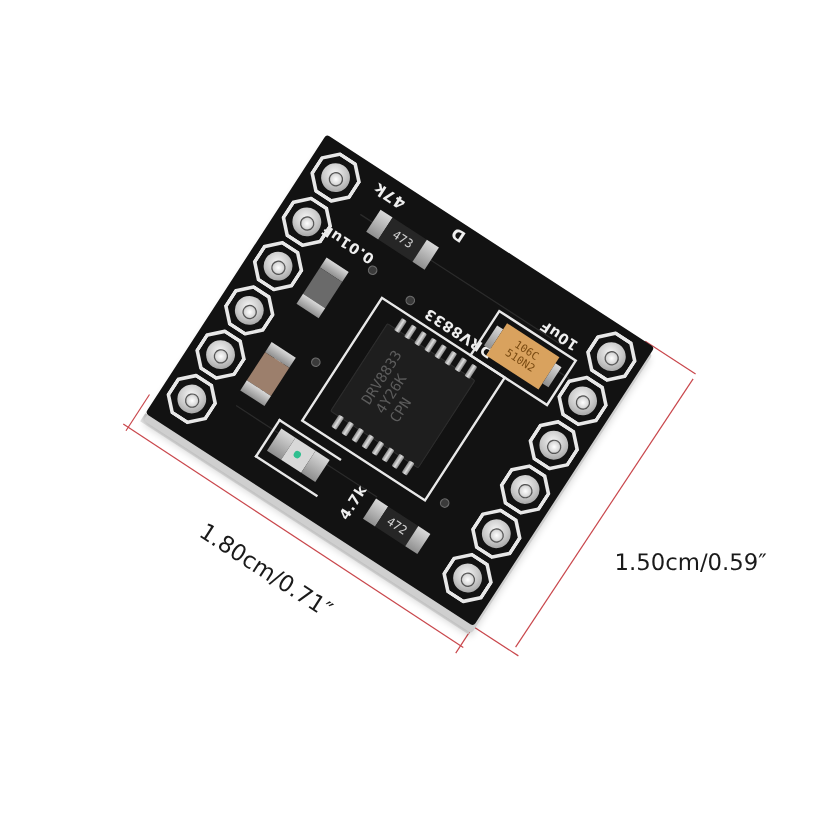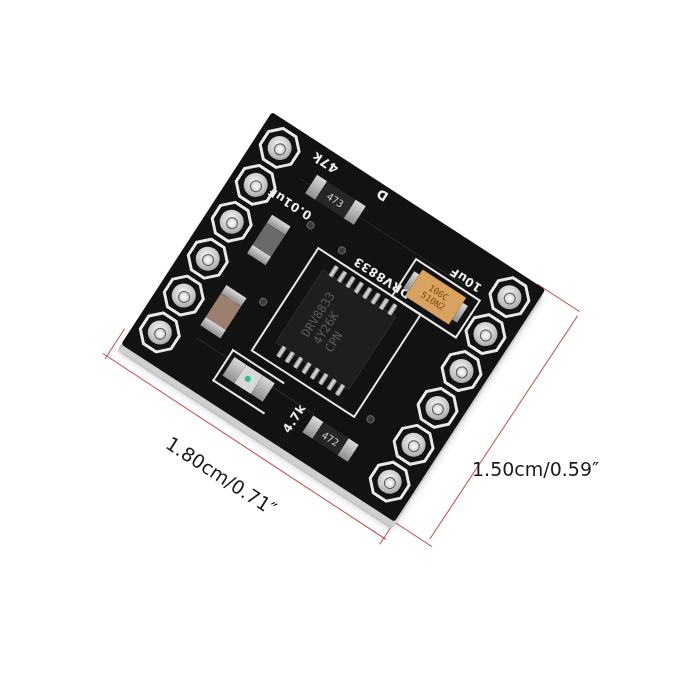--- a/index.html
+++ b/index.html
@@ -244,14 +244,14 @@
       </div>
 
       <div class="via" style="left:90px; top:70px;"></div>
       <div class="via" style="left:130px; top:74px;"></div>
       <div class="via" style="left:92px; top:160px;"></div>
       <div class="via" style="left:246px; top:200px;"></div>
     </div>
   </div>
 
   <div class="dim-label" style="left:174px; top:432px; transform:rotate(33deg); transform-origin:0 0;">1.80cm/0.71″</div>
-  <div class="dim-label" style="left:472px; top:458px;">1.50cm/0.59″</div>
+  <div class="dim-label" style="left:512px; top:458px;">1.50cm/0.59″</div>
 </div>
 
 </body></html>

